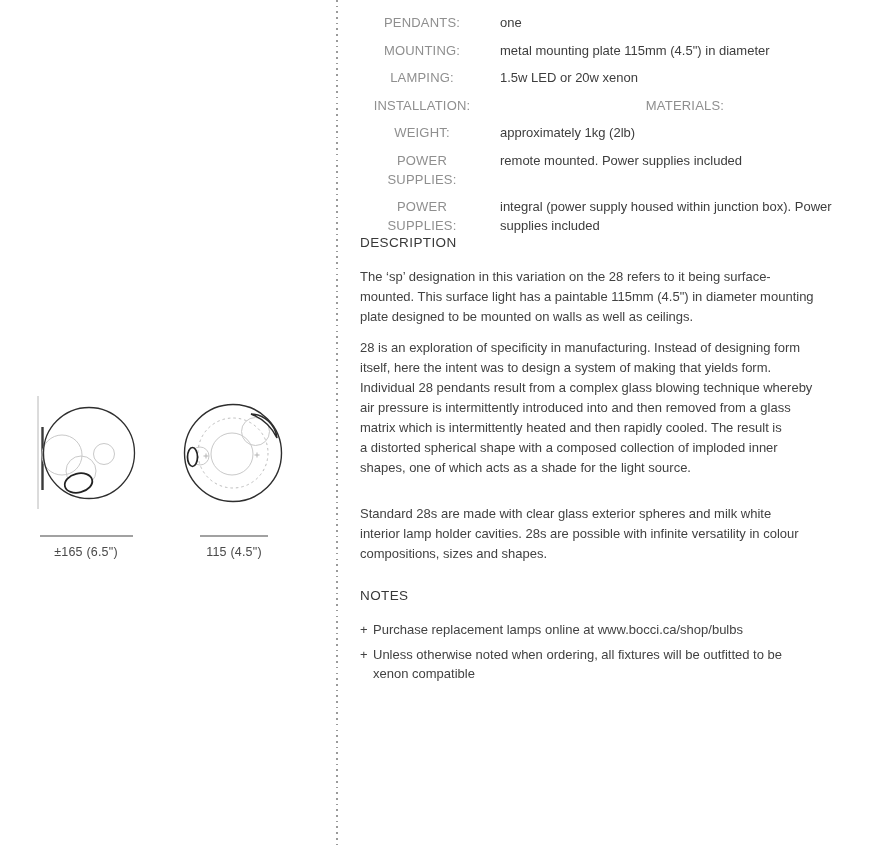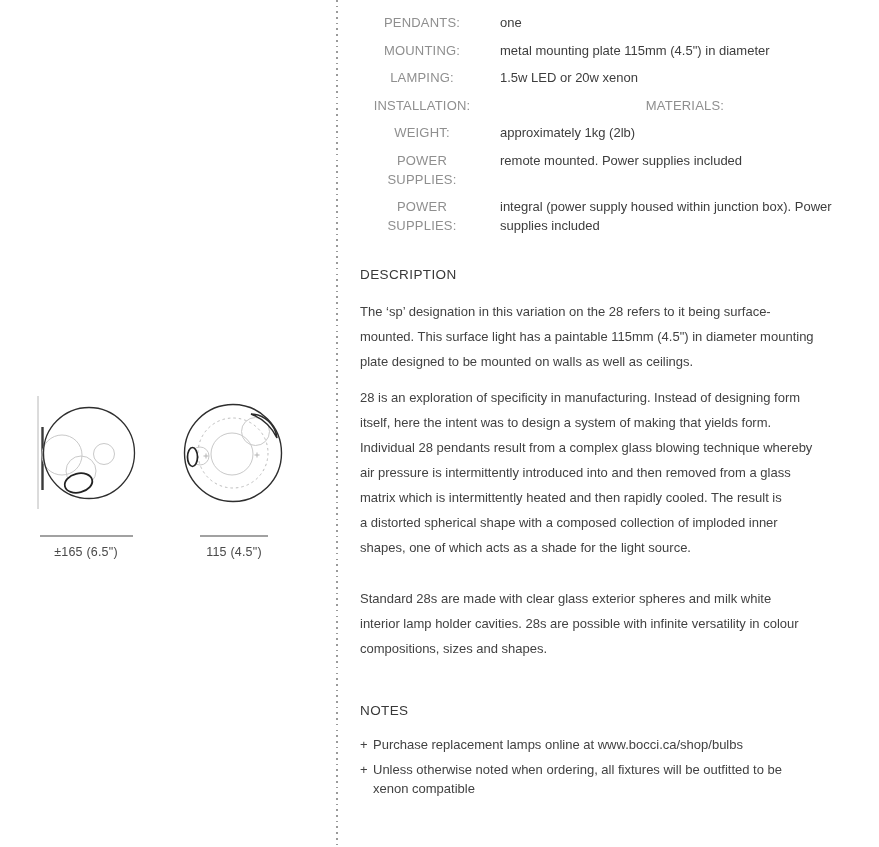--- a/index.html
+++ b/index.html
@@ -66,27 +66,27 @@
   .spec-value {
     color: #3d3d3d;
     white-space: pre-line;
   }
 
   .section-heading {
     font-size: 13.5px;
     color: #383838;
     letter-spacing: 0.4px;
   }
-  .heading-description { margin-top: 32px; }
-  .heading-notes { margin-top: 42px; }
+  .heading-description { }
+  .heading-notes { margin-top: 24px; }
 
   .paragraphs { margin-top: 17px; }
   .body-par {
     font-size: 13px;
-    line-height: 25px;
+    line-height: 20px;
     color: #424242;
     white-space: pre-line;
     margin-bottom: 11px;
   }
   .body-par:last-child { margin-bottom: 0; margin-top: 26px; }
 
   .notes-list { margin-top: 17px; }
   .note-item {
     display: flex;
     font-size: 13px;

